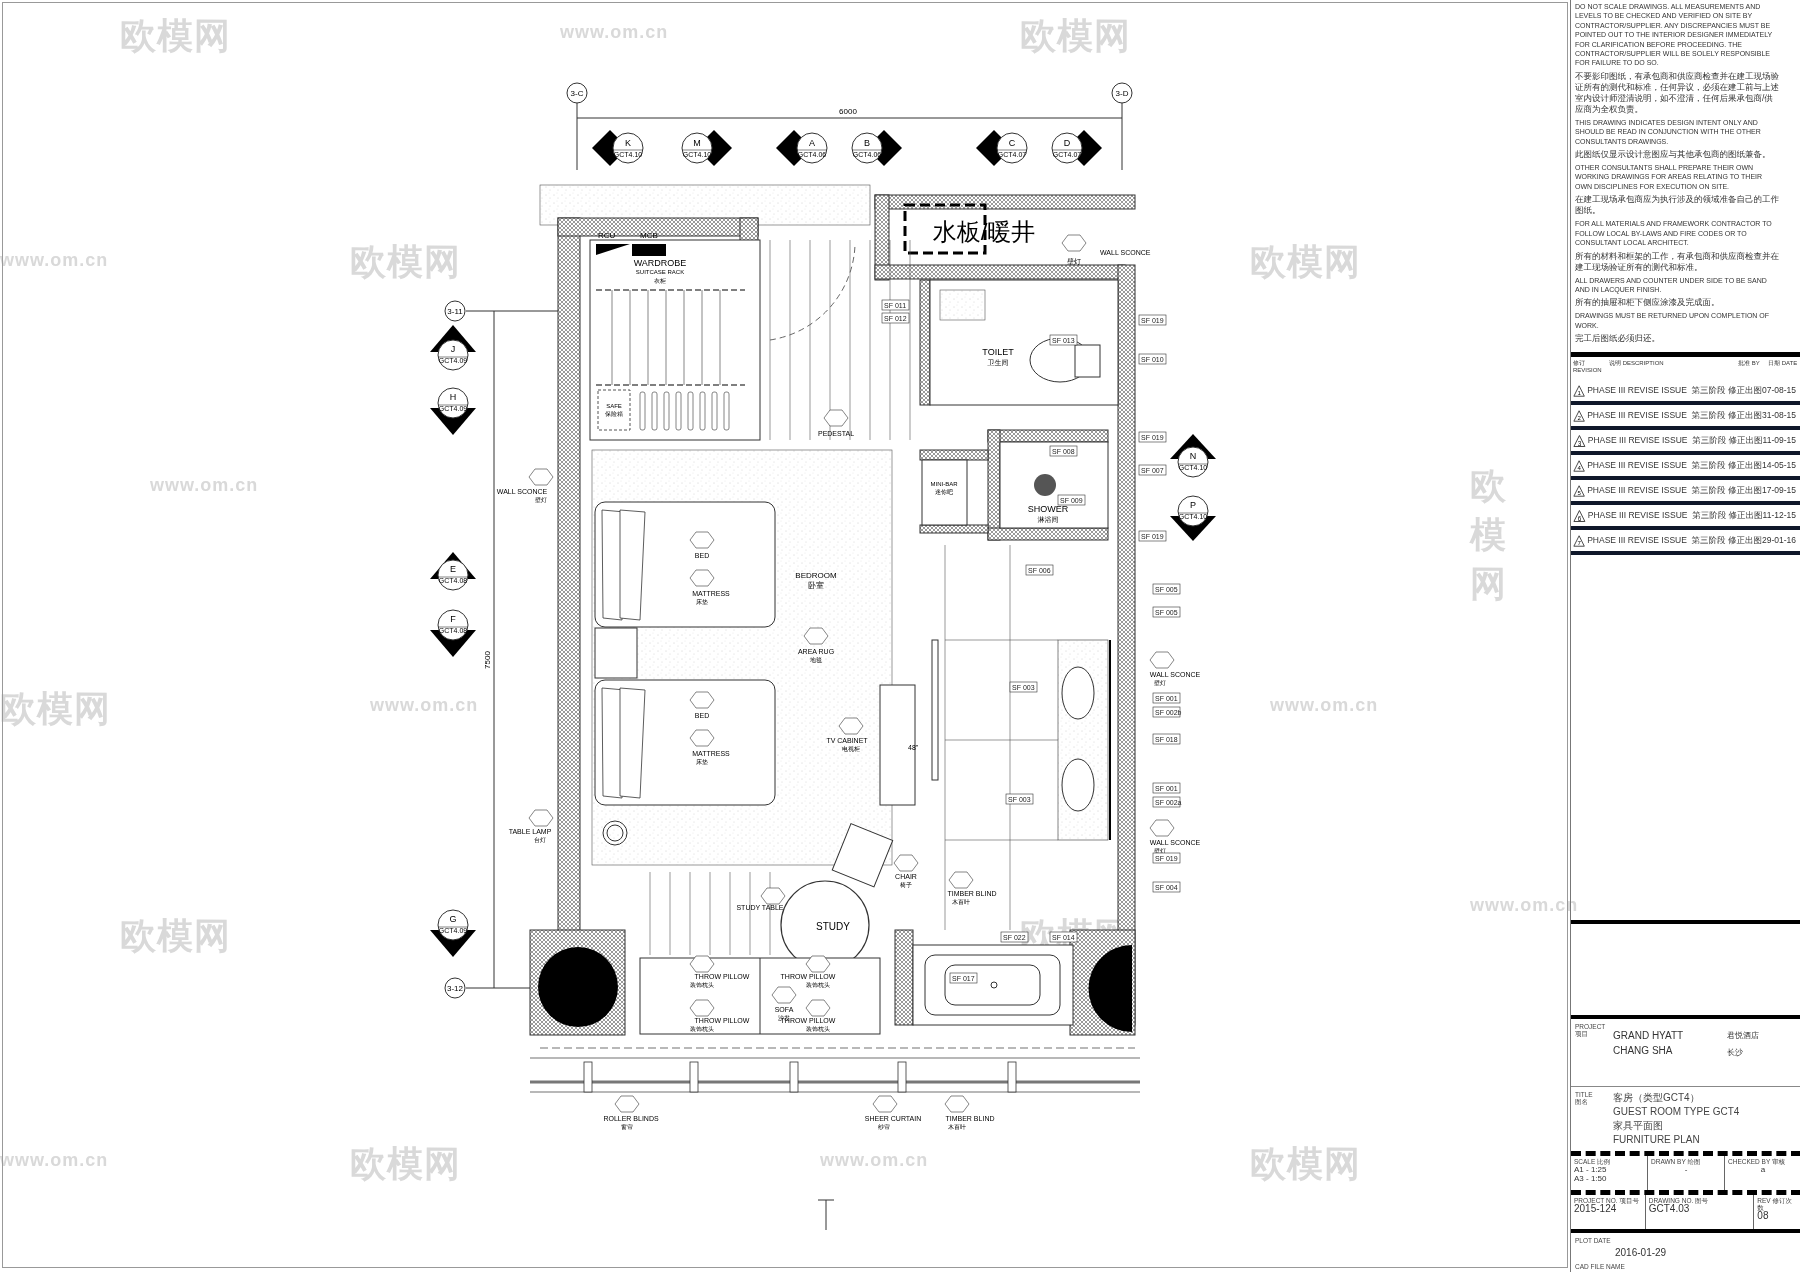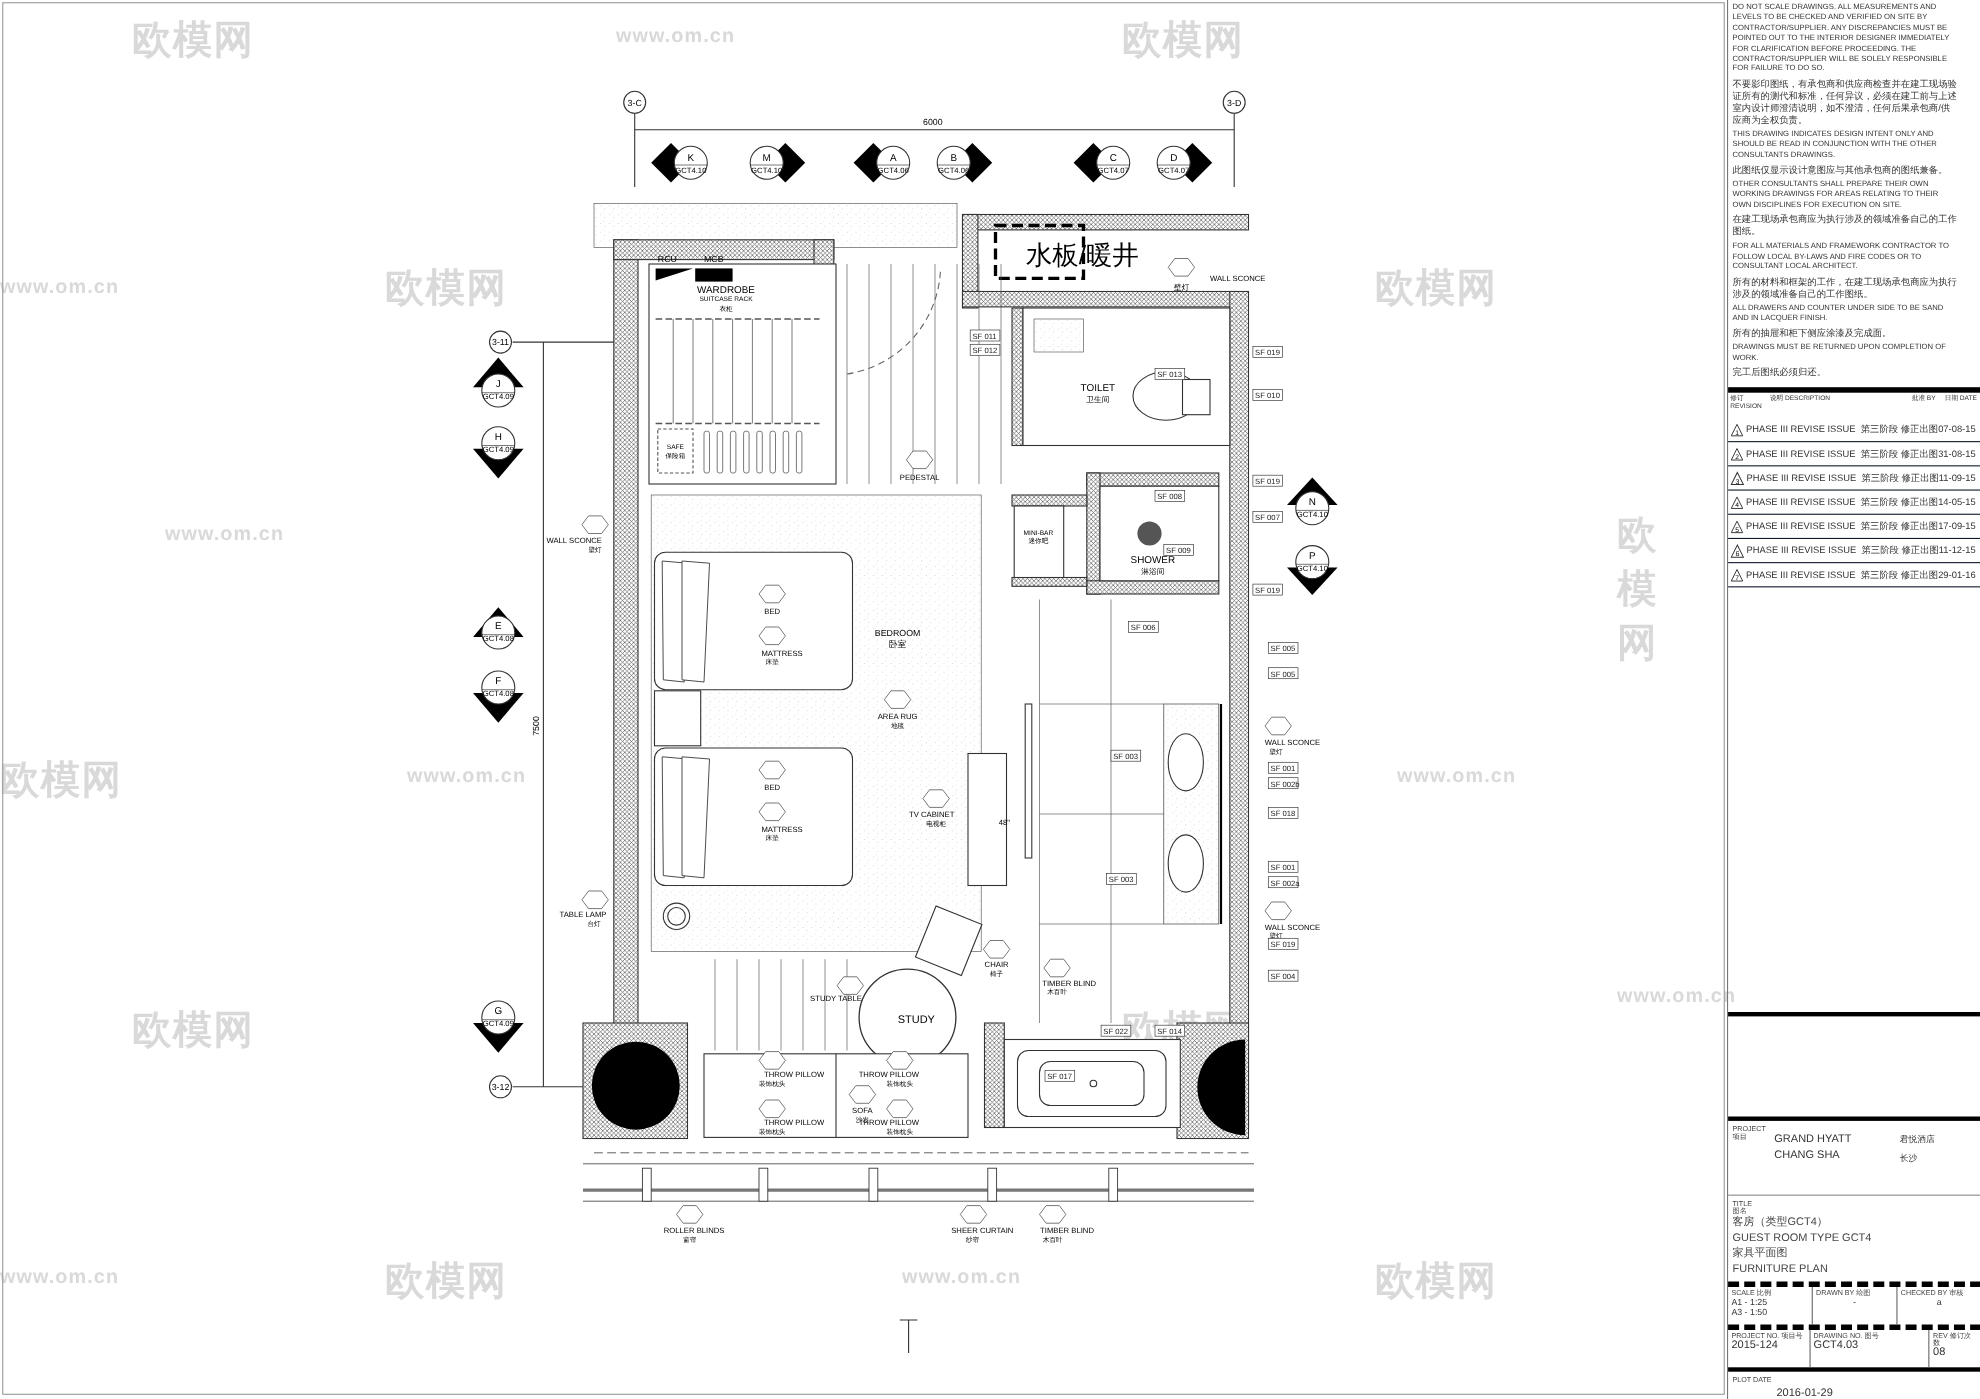--- a/index.html
+++ b/index.html
@@ -4,21 +4,21 @@
 <style>
   html,body{margin:0;padding:0;background:#fff;}
   body{width:1800px;height:1272px;position:relative;overflow:hidden;font-family:"Liberation Sans",sans-serif;color:#222;}
   .sheet{position:absolute;left:0;top:0;width:1489px;height:1272px;text-decoration:underline;}
   .frame{position:absolute;left:2px;top:2px;width:1566px;height:1266px;border:1.5px solid #999;box-sizing:border-box;}
   .titleblock{position:absolute;left:1570px;top:0;width:230px;height:1272px;border-left:1.5px solid #777;box-sizing:border-box;font-size:7px;line-height:9.4px;color:#333;}
   .notes{padding:2px 4px 0 4px;}
   .notes p{margin:0 16px 3px 0;}
   .notes .cn{font-size:8.5px;line-height:11px;}
   .rev-head{border-top:5px solid #000;margin-top:8px;display:flex;font-size:6px;line-height:7px;padding:3px 2px 6px 2px;}
-  .rev-row{display:flex;align-items:center;height:21px;border-bottom:1px solid #0f172a;font-size:8.5px;padding-left:2px;white-space:nowrap;}
+  .rev-row{display:flex;align-items:center;height:21px;border-bottom:4px solid #0f172a;font-size:8.5px;padding-left:2px;white-space:nowrap;}
   .rev-row .tri{width:14px;height:14px;margin-right:2px;}
   .rev-row .d{margin-left:auto;padding-right:4px;}
   .proj{position:absolute;left:0;top:1015px;width:230px;border-top:4px solid #000;}
   .lbl{font-size:6.5px;line-height:7px;color:#444;}
   .big{font-size:10px;}
   .tb-row{display:flex;border-top:5px dashed #000;}
   .tb-cell{flex:1;padding:2px 3px;border-right:1px solid #666;font-size:8px;min-height:30px;}
   .tb-cell:last-child{border-right:none;}
   svg text{font-family:"Liberation Sans",sans-serif;}
   .wm{position:absolute;color:#d9d9d9;font-weight:bold;letter-spacing:1px;pointer-events:none;}
@@ -508,21 +508,21 @@
 
   <div class="titleblock">
     <div class="notes">
       <p>DO NOT SCALE DRAWINGS. ALL MEASUREMENTS AND LEVELS TO BE CHECKED AND VERIFIED ON SITE BY CONTRACTOR/SUPPLIER. ANY DISCREPANCIES MUST BE POINTED OUT TO THE INTERIOR DESIGNER IMMEDIATELY FOR CLARIFICATION BEFORE PROCEEDING. THE CONTRACTOR/SUPPLIER WILL BE SOLELY RESPONSIBLE FOR FAILURE TO DO SO.</p>
       <p class="cn">不要影印图纸，有承包商和供应商检查并在建工现场验证所有的测代和标准，任何异议，必须在建工前与上述室内设计师澄清说明，如不澄清，任何后果承包商/供应商为全权负责。</p>
       <p>THIS DRAWING INDICATES DESIGN INTENT ONLY AND SHOULD BE READ IN CONJUNCTION WITH THE OTHER CONSULTANTS DRAWINGS.</p>
       <p class="cn">此图纸仅显示设计意图应与其他承包商的图纸兼备。</p>
       <p>OTHER CONSULTANTS SHALL PREPARE THEIR OWN WORKING DRAWINGS FOR AREAS RELATING TO THEIR OWN DISCIPLINES FOR EXECUTION ON SITE.</p>
       <p class="cn">在建工现场承包商应为执行涉及的领域准备自己的工作图纸。</p>
       <p>FOR ALL MATERIALS AND FRAMEWORK CONTRACTOR TO FOLLOW LOCAL BY-LAWS AND FIRE CODES OR TO CONSULTANT LOCAL ARCHITECT.</p>
-      <p class="cn">所有的材料和框架的工作，在建工现场承包商应为执行涉及的领域准备自己的工作图纸。</p>
+      <p class="cn">所有的材料和框架的工作，有承包商和供应商检查并在建工现场验证所有的测代和标准。</p>
       <p>ALL DRAWERS AND COUNTER UNDER SIDE TO BE SAND AND IN LACQUER FINISH.</p>
       <p class="cn">所有的抽屉和柜下侧应涂漆及完成面。</p>
       <p>DRAWINGS MUST BE RETURNED UPON COMPLETION OF WORK.</p>
       <p class="cn">完工后图纸必须归还。</p>
     </div>
 
     <div class="rev-head">
       <span style="width:36px">修订 REVISION</span>
       <span style="flex:1">说明 DESCRIPTION</span>
       <span style="width:30px">批准 BY</span>
@@ -597,21 +597,21 @@
         </div>
         <div style="flex:1;padding-top:8px">
           <div class="big">GRAND HYATT</div>
           <div class="big" style="margin-top:6px">CHANG SHA</div>
         </div>
         <div style="width:70px;padding-top:8px;font-size:8px">
           <div>君悦酒店</div>
           <div style="margin-top:8px">长沙</div>
         </div>
       </div>
-      <div style="border-top:1px solid #888;margin-top:28px;display:flex;padding:4px;flex-direction:column;">
+      <div style="border-top:1px solid #888;margin-top:28px;display:flex;padding:4px;">
         <div style="width:38px">
           <div class="lbl">TITLE</div>
           <div class="lbl">图名</div>
         </div>
         <div style="flex:1;font-size:10px;line-height:14px;color:#444">
           <div>客房（类型GCT4）</div>
           <div>GUEST ROOM TYPE GCT4</div>
           <div>家具平面图</div>
           <div>FURNITURE PLAN</div>
         </div>

